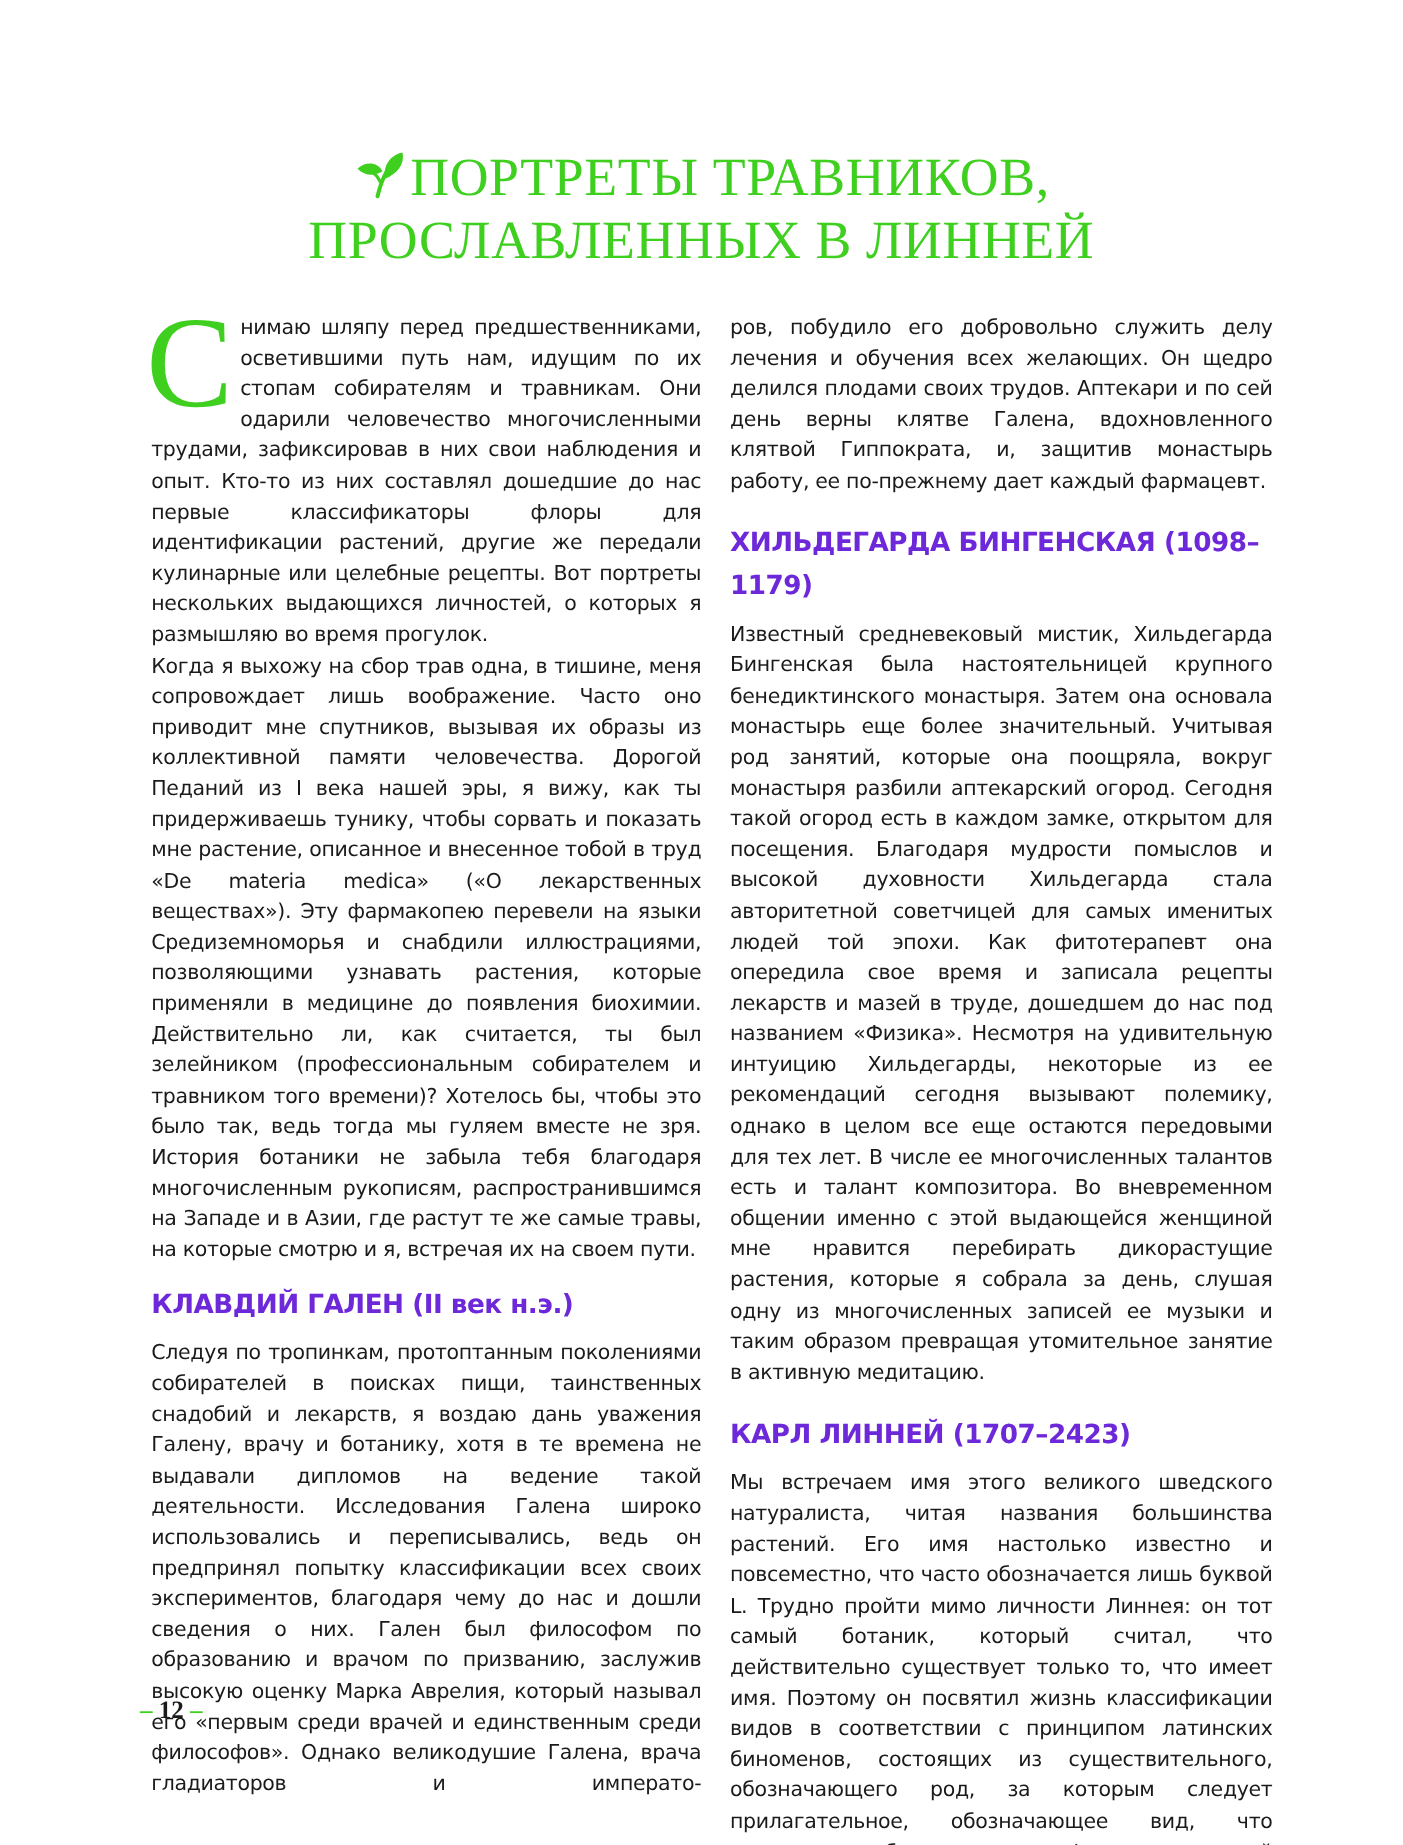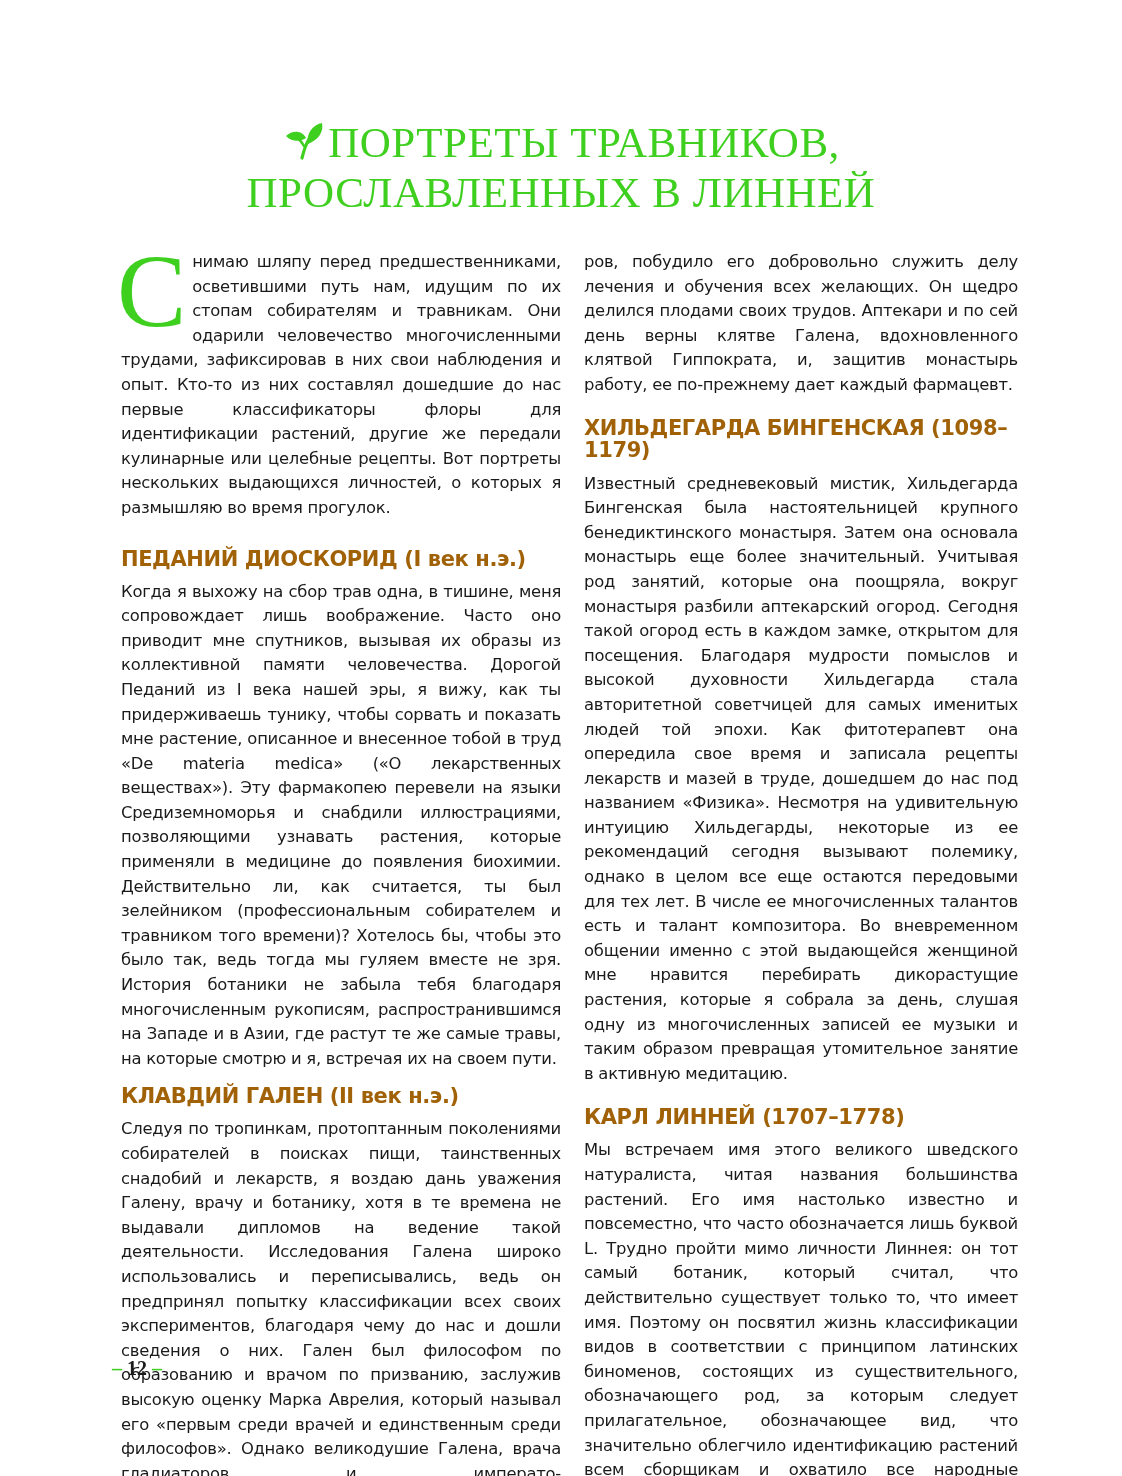--- a/index.html
+++ b/index.html
@@ -20,21 +20,21 @@
   .col-left { left: 121px; width: 440px; }
   .col-right { left: 584px; width: 434px; }
   .col p { margin: 0; }
   .dropcap {
     float: left; font-family: "Liberation Serif", "DejaVu Serif", serif;
     color: #3ecf1f; font-size: 104px; line-height: 78px; height: 74px;
     margin: 2px 6px 0 -4px; padding: 0;
   }
   h2 {
     font-family: "DejaVu Sans", "Liberation Sans", sans-serif; font-weight: bold;
-    color: #a16207; font-size: 21px; line-height: 22px; margin: 0; letter-spacing: -0.4px;
+    color: #6d28d9; font-size: 21px; line-height: 34px; margin: 0; letter-spacing: -0.4px;
     text-align: left;
   }
   .sec-left-1 { margin-top: 27px; margin-bottom: 10px; }
   .sec-left-2 { margin-top: 14px; margin-bottom: 10px; }
   .sec-right-1 { margin-top: 19px; margin-bottom: 11px; }
   .sec-right-2 { margin-top: 20px; margin-bottom: 10px; }
   .page-num {
     position: absolute; left: 112px; top: 1357px;
     font-family: "Liberation Serif", "DejaVu Serif", serif; font-size: 20px; color: #1a1a1a; font-weight: bold;
   }
@@ -56,34 +56,33 @@
       </svg>
     </span><span>ПОРТРЕТЫ ТРАВНИКОВ,</span><br>
     <span>ПРОСЛАВЛЕННЫХ В ЛИННЕЙ</span>
   </div>
 
   <div class="col col-left">
     <p>
       <span class="dropcap">С</span><span>нимаю шляпу перед предшественниками, осветившими путь нам, идущим по их стопам собирателям и травникам. Они одарили человечество многочисленными трудами, зафиксировав в них свои наблюдения и опыт. Кто-то из них составлял дошедшие до нас первые классификаторы флоры для идентификации растений, другие же передали кулинарные или целебные рецепты. Вот портреты нескольких выдающихся личностей, о которых я размышляю во время прогулок.</span>
     </p>
 
-    <h2 class="sec-left-1">ПЕДАНИЙ ДИОСКОРИД (I век н.э.)</h2>
     <p>Когда я выхожу на сбор трав одна, в тишине, меня сопровождает лишь воображение. Часто оно приводит мне спутников, вызывая их образы из коллективной памяти человечества. Дорогой Педаний из I века нашей эры, я вижу, как ты придерживаешь тунику, чтобы сорвать и показать мне растение, описанное и внесенное тобой в труд «De materia medica» («О лекарственных веществах»). Эту фармакопею перевели на языки Средиземноморья и снабдили иллюстрациями, позволяющими узнавать растения, которые применяли в медицине до появления биохимии. Действительно ли, как считается, ты был зелейником (профессиональным собирателем и травником того времени)? Хотелось бы, чтобы это было так, ведь тогда мы гуляем вместе не зря. История ботаники не забыла тебя благодаря многочисленным рукописям, распространившимся на Западе и в Азии, где растут те же самые травы, на которые смотрю и я, встречая их на своем пути.</p>
 
     <h2 class="sec-left-2">КЛАВДИЙ ГАЛЕН (II век н.э.)</h2>
     <p class="just-last">Следуя по тропинкам, протоптанным поколениями собирателей в поисках пищи, таинственных снадобий и лекарств, я воздаю дань уважения Галену, врачу и ботанику, хотя в те времена не выдавали дипломов на ведение такой деятельности. Исследования Галена широко использовались и переписывались, ведь он предпринял попытку классификации всех своих экспериментов, благодаря чему до нас и дошли сведения о них. Гален был философом по образованию и врачом по призванию, заслужив высокую оценку Марка Аврелия, который называл его «первым среди врачей и единственным среди философов». Однако великодушие Галена, врача гладиаторов и императо-</p>
   </div>
 
   <div class="col col-right">
     <p>ров, побудило его добровольно служить делу лечения и обучения всех желающих. Он щедро делился плодами своих трудов. Аптекари и по сей день верны клятве Галена, вдохновленного клятвой Гиппократа, и, защитив монастырь работу, ее по-прежнему дает каждый фармацевт.</p>
 
     <h2 class="sec-right-1">ХИЛЬДЕГАРДА БИНГЕНСКАЯ (1098–1179)</h2>
     <p>Известный средневековый мистик, Хильдегарда Бингенская была настоятельницей крупного бенедиктинского монастыря. Затем она основала монастырь еще более значительный. Учитывая род занятий, которые она поощряла, вокруг монастыря разбили аптекарский огород. Сегодня такой огород есть в каждом замке, открытом для посещения. Благодаря мудрости помыслов и высокой духовности Хильдегарда стала авторитетной советчицей для самых именитых людей той эпохи. Как фитотерапевт она опередила свое время и записала рецепты лекарств и мазей в труде, дошедшем до нас под названием «Физика». Несмотря на удивительную интуицию Хильдегарды, некоторые из ее рекомендаций сегодня вызывают полемику, однако в целом все еще остаются передовыми для тех лет. В числе ее многочисленных талантов есть и талант композитора. Во вневременном общении именно с этой выдающейся женщиной мне нравится перебирать дикорастущие растения, которые я собрала за день, слушая одну из многочисленных записей ее музыки и таким образом превращая утомительное занятие в активную медитацию.</p>
 
-    <h2 class="sec-right-2">КАРЛ ЛИННЕЙ (1707–1778)</h2>
+    <h2 class="sec-right-2">КАРЛ ЛИННЕЙ (1707–2423)</h2>
     <p class="just-last">Мы встречаем имя этого великого шведского натуралиста, читая названия большинства растений. Его имя настолько известно и повсеместно, что часто обозначается лишь буквой L. Трудно пройти мимо личности Линнея: он тот самый ботаник, который считал, что действительно существует только то, что имеет имя. Поэтому он посвятил жизнь классификации видов в соответствии с принципом латинских биноменов, состоящих из существительного, обозначающего род, за которым следует прилагательное, обозначающее вид, что значительно облегчило идентификацию растений всем сборщикам и охватило все народные</p>
   </div>
 
   <div class="page-num">
     <span class="dash">–</span>
     <span>12</span>
     <span class="dash">–</span>
   </div>
 </div>
 

